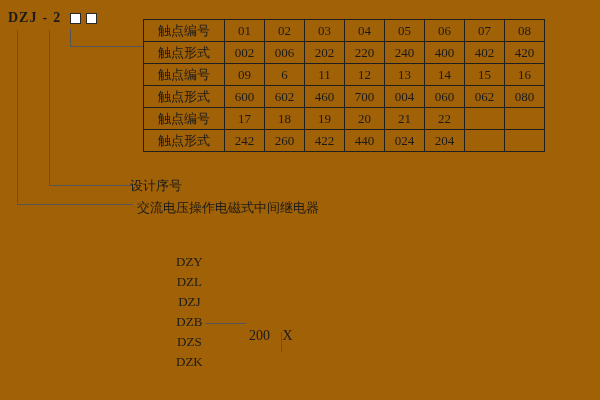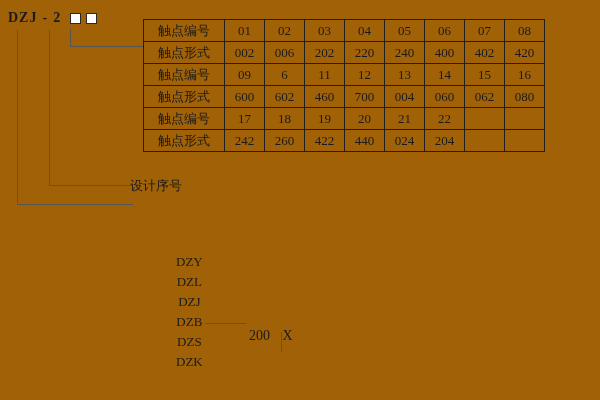--- a/index.html
+++ b/index.html
@@ -48,20 +48,21 @@
     <span class="digit">2</span>
     <span class="ph-box"></span>
     <span class="ph-box"></span>
   </div>
 
   <div class="lshape" id="lead-relay"></div>
   <div class="lshape" id="lead-series"></div>
   <div class="lshape" id="lead-contacts"></div>
 
   <div class="diagram-label" id="label-series">设计序号</div>
+  <div class="diagram-label" id="label-relay">交流电压操作电磁式中间继电器</div>
 
   <table class="contact">
     <colgroup>
       <col class="c-label">
         <col class="c-val">
         <col class="c-val">
         <col class="c-val">
         <col class="c-val">
       <col class="c-val">
         <col class="c-val">

